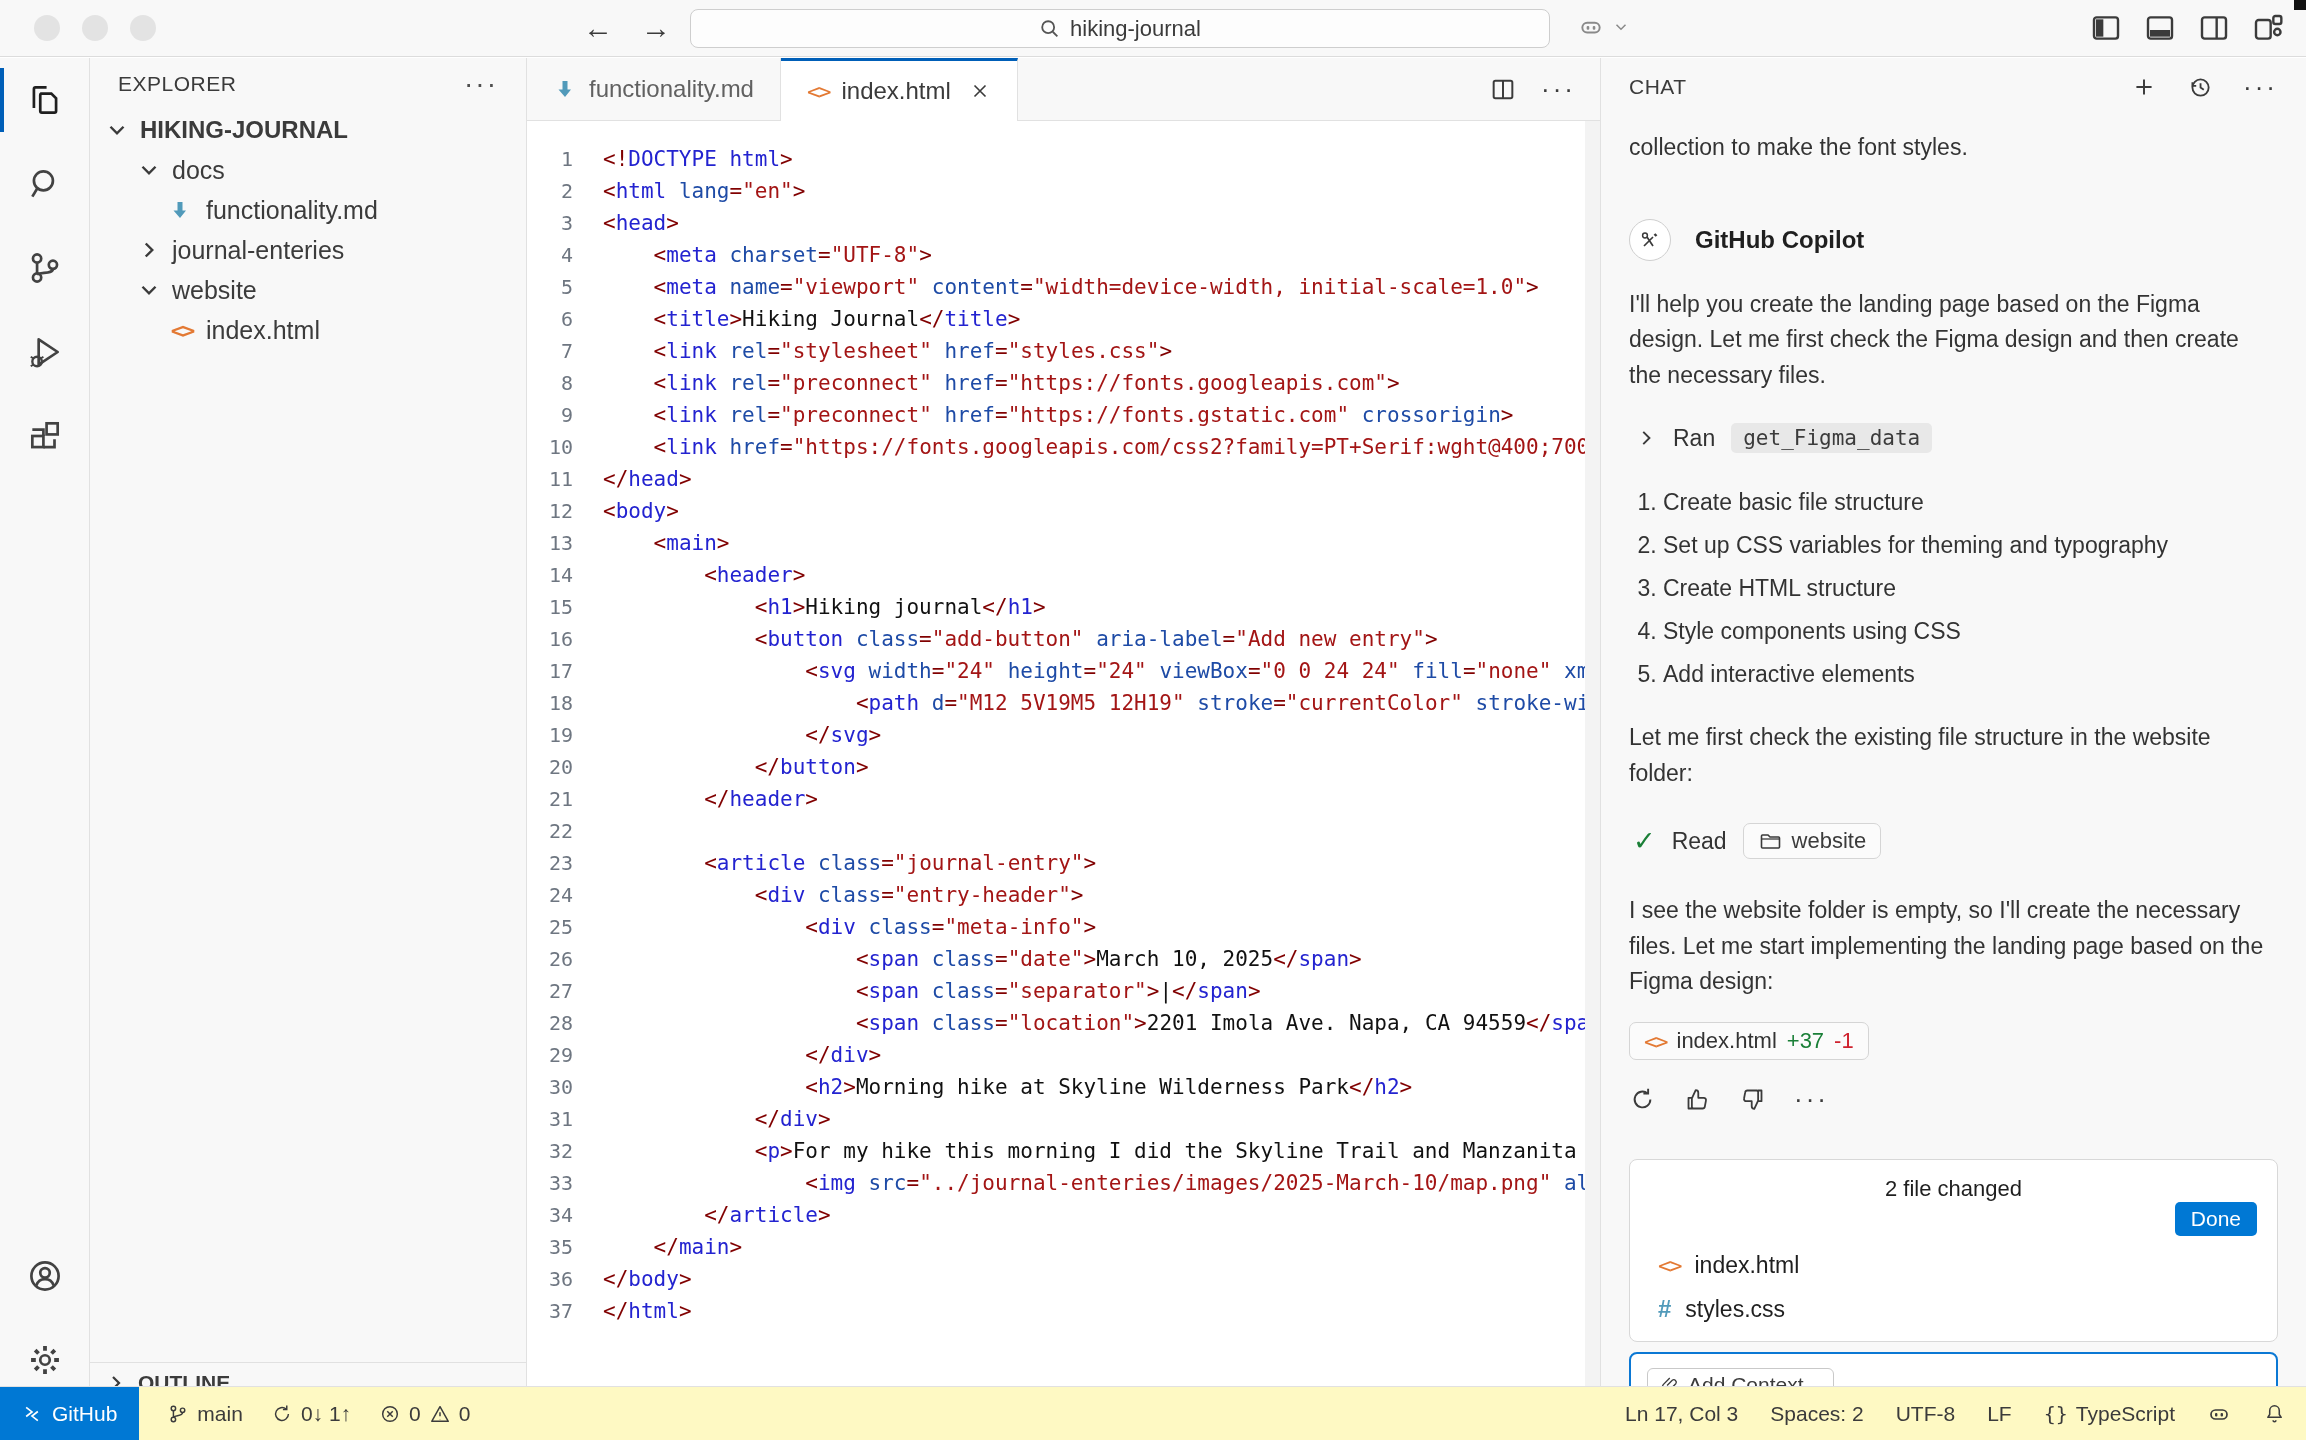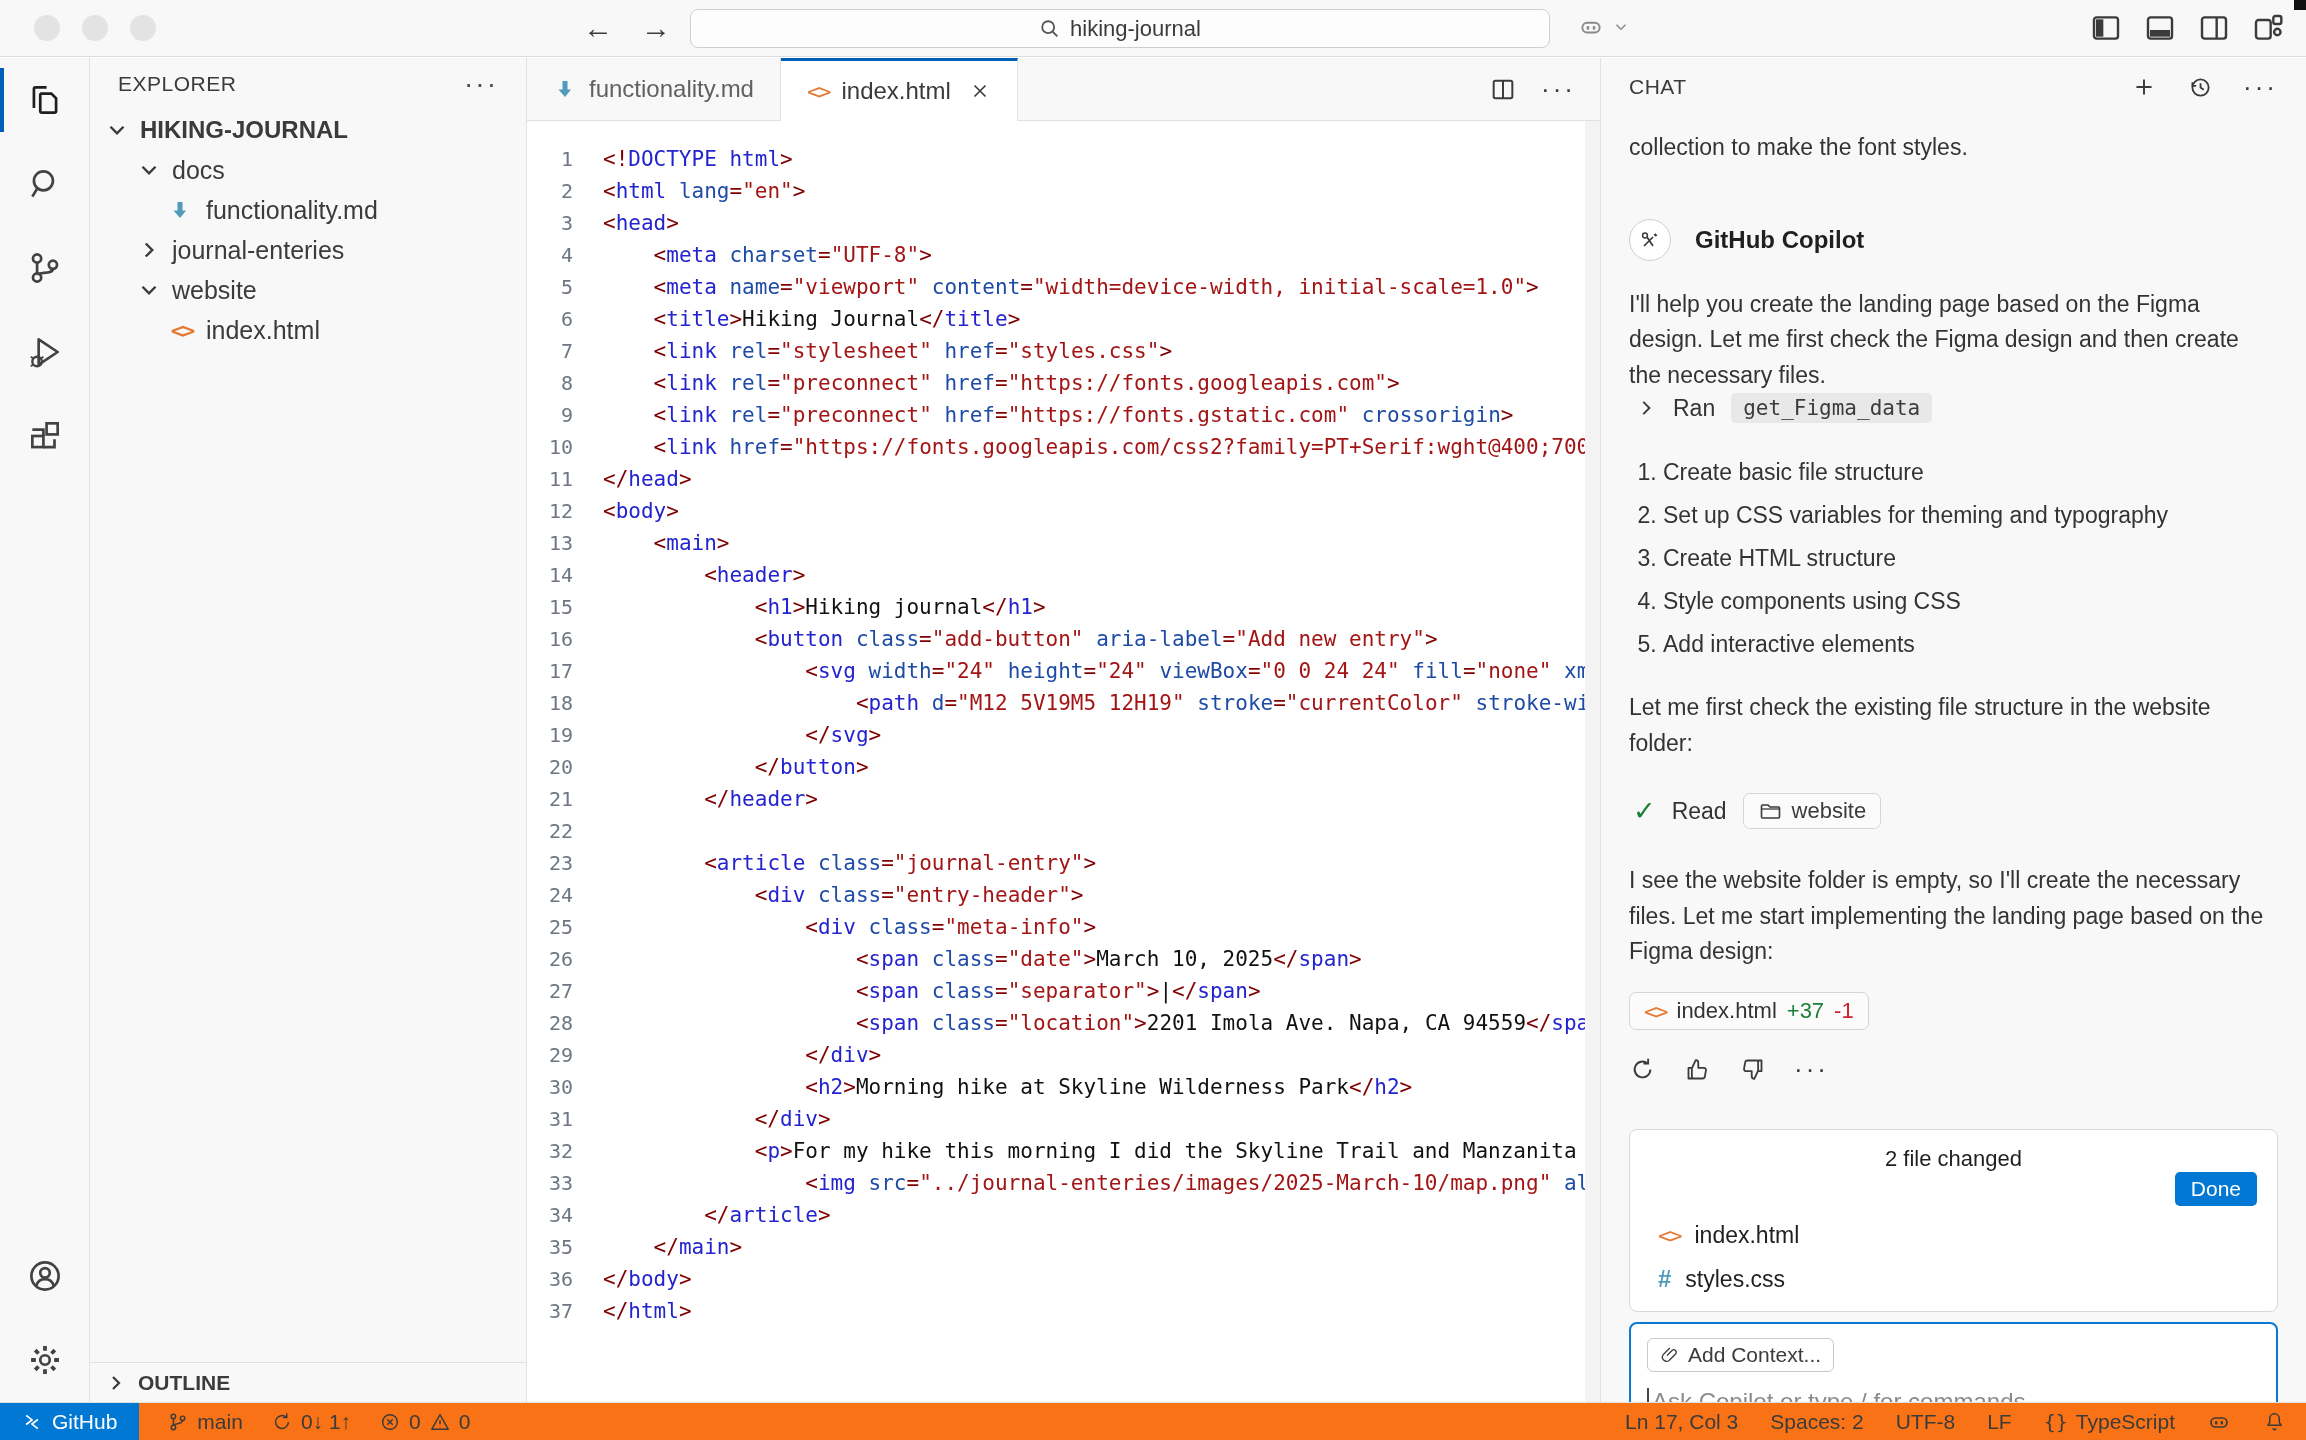--- a/index.html
+++ b/index.html
@@ -61,21 +61,21 @@
   .chat { position:absolute; top:58px; bottom:38px; left:1600px; width:706px; background:#f8f8f8; border-left:1px solid #e1e1e1; display:flex; flex-direction:column; }
   .chat-header { height:58px; display:flex; align-items:center; padding:0 28px; font-size:21px; letter-spacing:.5px; }
   .chat-header .acts { margin-left:auto; display:flex; gap:30px; align-items:center; color:#3b3b3b; }
   .chat-body { flex:1; padding:0 28px; display:flex; flex-direction:column; font-size:23px; color:#333; overflow:hidden; }
   .partial { margin-top:14px; line-height:1.5; }
   .chat-divider { height:1px; background:#e1e1e1; margin:26px -28px 0; }
   .sender { display:flex; align-items:center; gap:24px; margin-top:28px; }
   .avatar { width:42px; height:42px; border-radius:50%; border:1px solid #cfcfcf; background:#fff; display:flex; align-items:center; justify-content:center; }
   .sender .name { font-weight:700; font-size:24px; color:#1f1f1f; }
   .cpara { margin-top:26px; line-height:1.55; width:640px; }
-  .tool-row { display:flex; align-items:center; gap:16px; padding-left:6px; }
+  .tool-row { margin-top:30px; display:flex; align-items:center; gap:16px; padding-left:6px; }
   .tool-row .code-chip { font-family:"DejaVu Sans Mono", monospace; font-size:21px; background:#e8e8e8; border-radius:5px; padding:3px 12px; color:#3b3b3b; }
   ol.steps { margin-top:22px; padding-left:34px; }
   ol.steps li { margin-top:13px; line-height:1.3; }
   .read-row { margin-top:32px; display:flex; align-items:center; gap:16px; padding-left:4px; }
   .check { color:#1a7f37; font-size:27px; }
   .pill { display:inline-flex; align-items:center; gap:10px; border:1px solid #d5d5d5; border-radius:7px; background:#fbfbfb; padding:4px 14px; font-size:22px; color:#3b3b3b; }
   .file-chip { margin-top:22px; display:inline-flex; align-items:center; gap:10px; border:1px solid #d5d5d5; border-radius:7px; background:#fbfbfb; padding:5px 14px; font-size:22px; width:fit-content; }
   .add { color:#1a7f37; } .rem { color:#cf222e; }
   .feedback { margin-top:24px; display:flex; align-items:center; gap:28px; color:#3b3b3b; }
   .fb-more { font-size:26px; letter-spacing:3px; }
@@ -84,21 +84,21 @@
   .cc-title { font-size:22px; color:#1f1f1f; }
   .done-btn { margin-left:auto; background:#0078d4; color:#fff; border:none; border-radius:5px; font-size:21px; padding:5px 16px; font-family:inherit; }
   .cc-file { display:flex; align-items:center; gap:14px; margin-top:16px; padding-left:8px; font-size:23px; color:#1f1f1f; }
   .fic-css { color:#519aba; font-weight:bold; font-size:24px; }
   .input-box { margin-top:10px; border:2px solid #0b78d4; border-radius:8px; background:#fff; padding:14px 16px 14px; }
   .ctx-chip { display:inline-flex; align-items:center; gap:8px; border:1px solid #c9c9c9; border-radius:6px; padding:4px 12px; font-size:21px; color:#3b3b3b; background:#fff; }
   .ph-row { margin-top:16px; display:flex; align-items:center; font-size:24px; color:#8a8a8a; }
   .caret { width:2px; height:28px; background:#444; margin-right:3px; }
 
   
-  .statusbar { position:absolute; left:0; right:0; bottom:0; height:38px; background:#f97316; border-top:1px solid #e1e1e1; display:flex; align-items:center; font-size:21px; color:#3b3b3b; }
+  .statusbar { position:absolute; left:0; right:0; bottom:0; height:54px; background:#fef9c3; border-top:1px solid #e1e1e1; display:flex; align-items:center; font-size:21px; color:#3b3b3b; }
   .remote { height:100%; background:#0078d4; color:#fff; display:flex; align-items:center; gap:10px; padding:0 22px; }
   .sb-item { display:flex; align-items:center; gap:8px; margin-left:28px; }
   .sb-right { margin-left:auto; display:flex; align-items:center; padding-right:20px; }
   .sb-right .sb-item { margin-left:32px; }
   .braces { font-family:"DejaVu Sans Mono", monospace; font-size:20px; }
 </style>
 </head>
 <body>
 
 <div class="titlebar">

